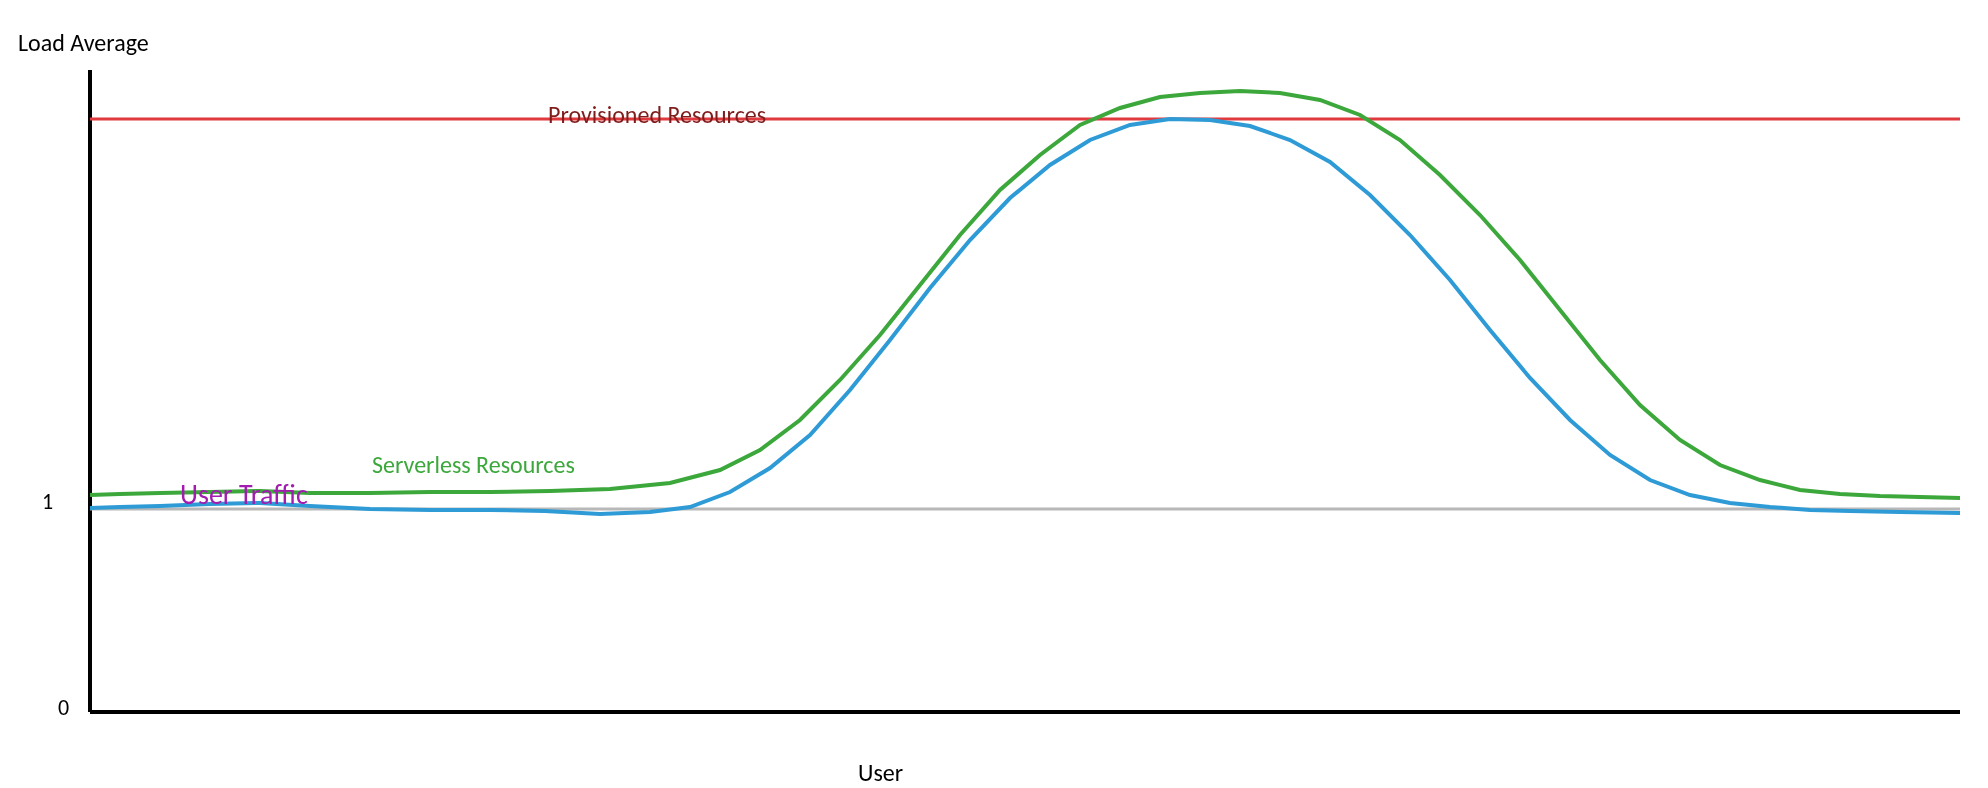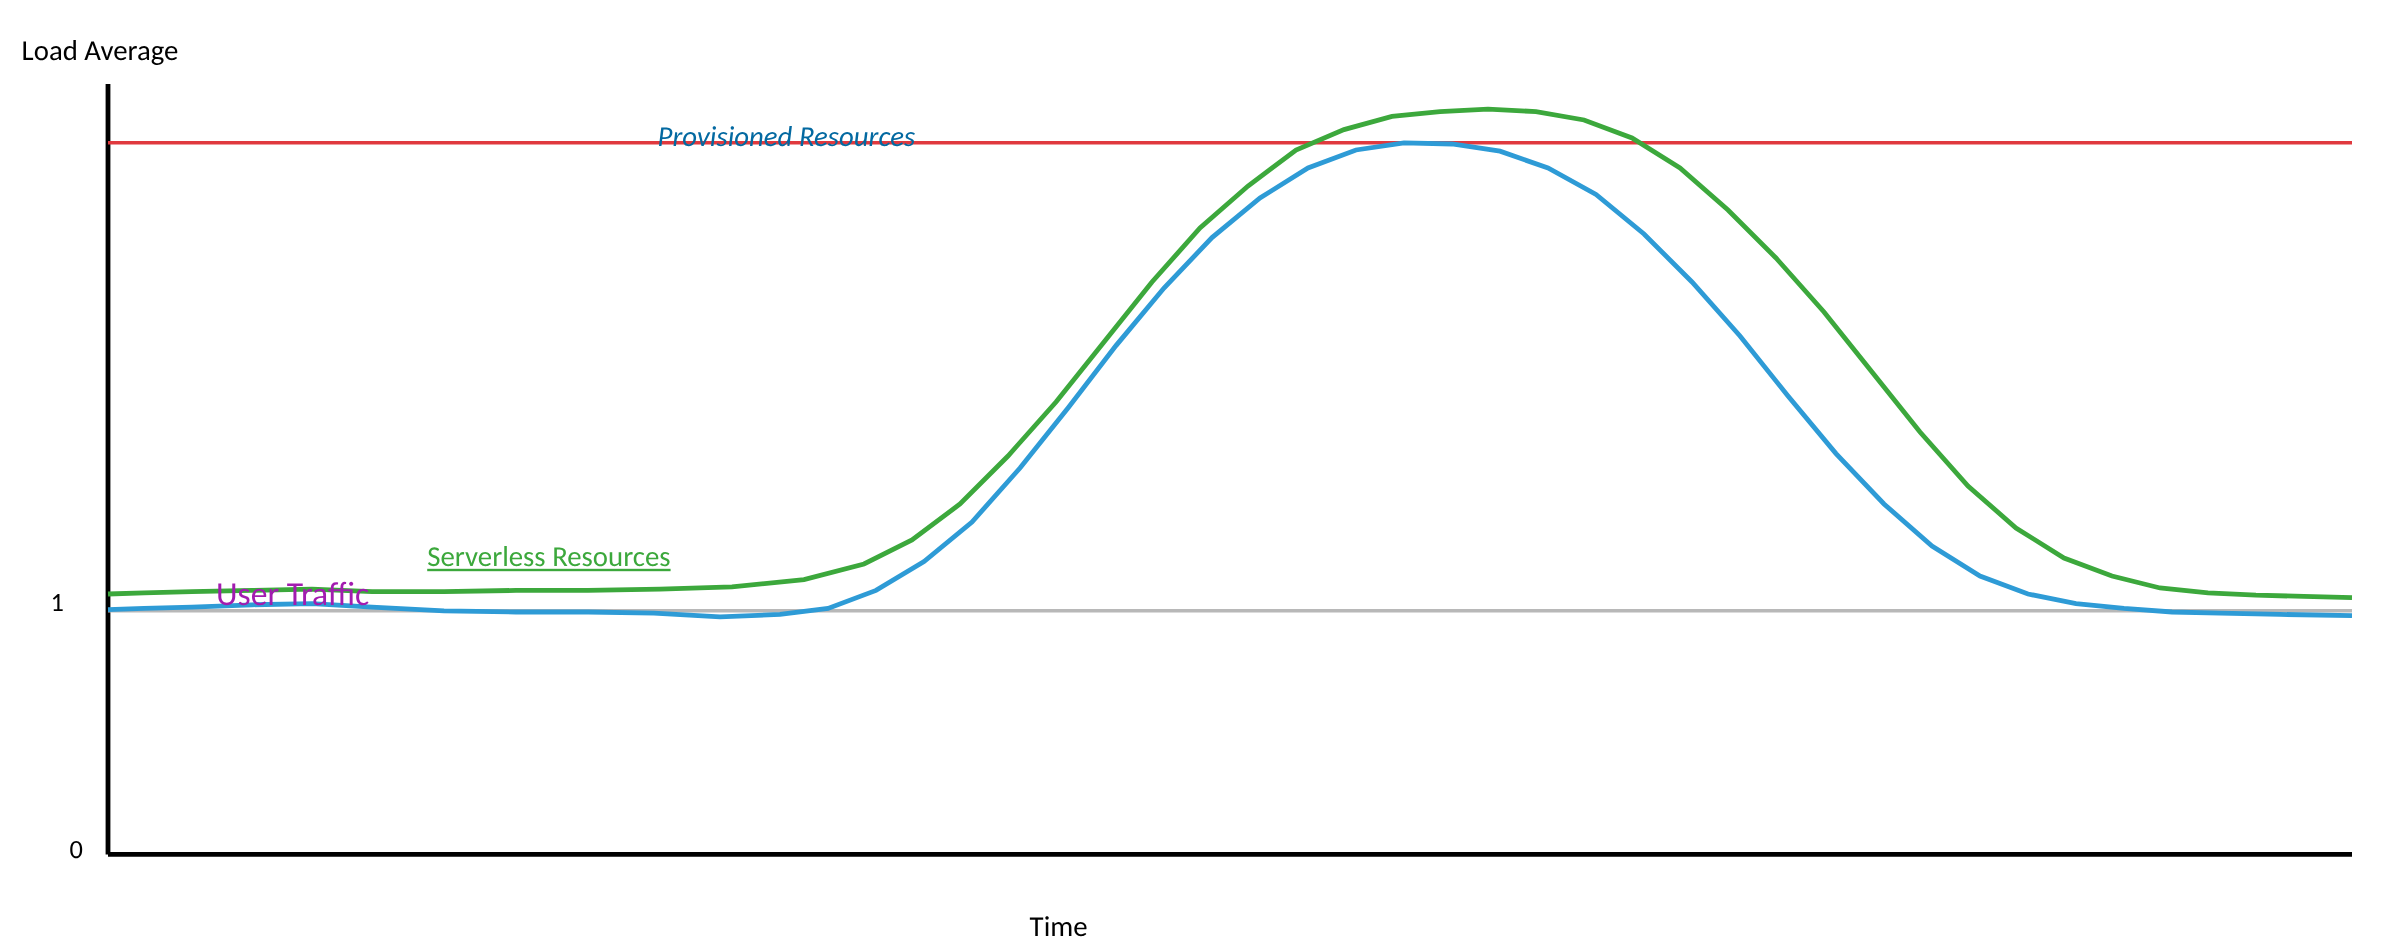--- a/index.html
+++ b/index.html
@@ -44,37 +44,35 @@
       left: 42px;
       top: 488px;
       font-size: 22px;
       color: #000;
     }
     .label-provisioned {
       position: absolute;
       left: 548px;
       top: 100px;
       font-size: 24px;
-      color: #0369a1;
-      font-style: italic;
+      color: #7f1d1d;
     }
     .label-user-traffic {
       position: absolute;
       left: 180px;
       top: 477px;
       font-size: 28px;
       color: #a21caf;
     }
     .label-serverless {
       position: absolute;
-      left: 356px;
+      left: 372px;
       top: 450px;
       font-size: 24px;
       color: #3ca83c;
-      text-decoration: underline;
     }
     svg.plot {
       position: absolute;
       left: 0;
       top: 0;
     }
   </style>
 </head>
 <body>
 
@@ -87,19 +85,19 @@
     <line x1="90" y1="509" x2="1960" y2="509" stroke="#b8b8b8" stroke-width="3"></line>
 
     <line x1="90" y1="119" x2="1960" y2="119" stroke="#e0393e" stroke-width="3"></line>
 
     <path d="M 90 495 L 120 494 L 160 493 L 210 492 L 260 491 L 310 493 L 370 493 L 430 492 L 490 492 L 550 491 L 610 489 L 670 483 L 720 470 L 760 450 L 800 420 L 840 380 L 880 335 L 920 285 L 960 235 L 1000 190 L 1040 155 L 1080 125 L 1120 108 L 1160 97 L 1200 93 L 1240 91 L 1280 93 L 1320 100 L 1360 115 L 1400 140 L 1440 175 L 1480 215 L 1520 260 L 1560 310 L 1600 360 L 1640 405 L 1680 440 L 1720 465 L 1760 480 L 1800 490 L 1840 494 L 1880 496 L 1920 497 L 1960 498" fill="none" stroke="#3ca83c" stroke-width="4"></path>
 
     <path d="M 90 508 L 120 507 L 160 506 L 210 504 L 260 503 L 310 506 L 370 509 L 430 510 L 490 510 L 545 511 L 600 514 L 650 512 L 690 507 L 730 492 L 770 468 L 810 435 L 850 390 L 890 340 L 930 288 L 970 240 L 1010 198 L 1050 165 L 1090 140 L 1130 125 L 1170 119 L 1210 120 L 1250 126 L 1290 140 L 1330 162 L 1370 195 L 1410 235 L 1450 280 L 1490 330 L 1530 378 L 1570 420 L 1610 455 L 1650 480 L 1690 495 L 1730 503 L 1770 507 L 1810 510 L 1850 511 L 1900 512 L 1960 513" fill="none" stroke="#2e9bd6" stroke-width="4"></path>
   </svg>
 
   <div class="axis-title-y">Load Average</div>
-  <div class="axis-title-x">Time</div>
+  <div class="axis-title-x">User</div>
   <div class="y-tick-0">0</div>
   <div class="y-tick-1">1</div>
   <div class="label-provisioned">Provisioned Resources</div>
   <div class="label-user-traffic">User Traffic</div>
   <div class="label-serverless">Serverless Resources</div>
 </div>
 
 </body></html>

